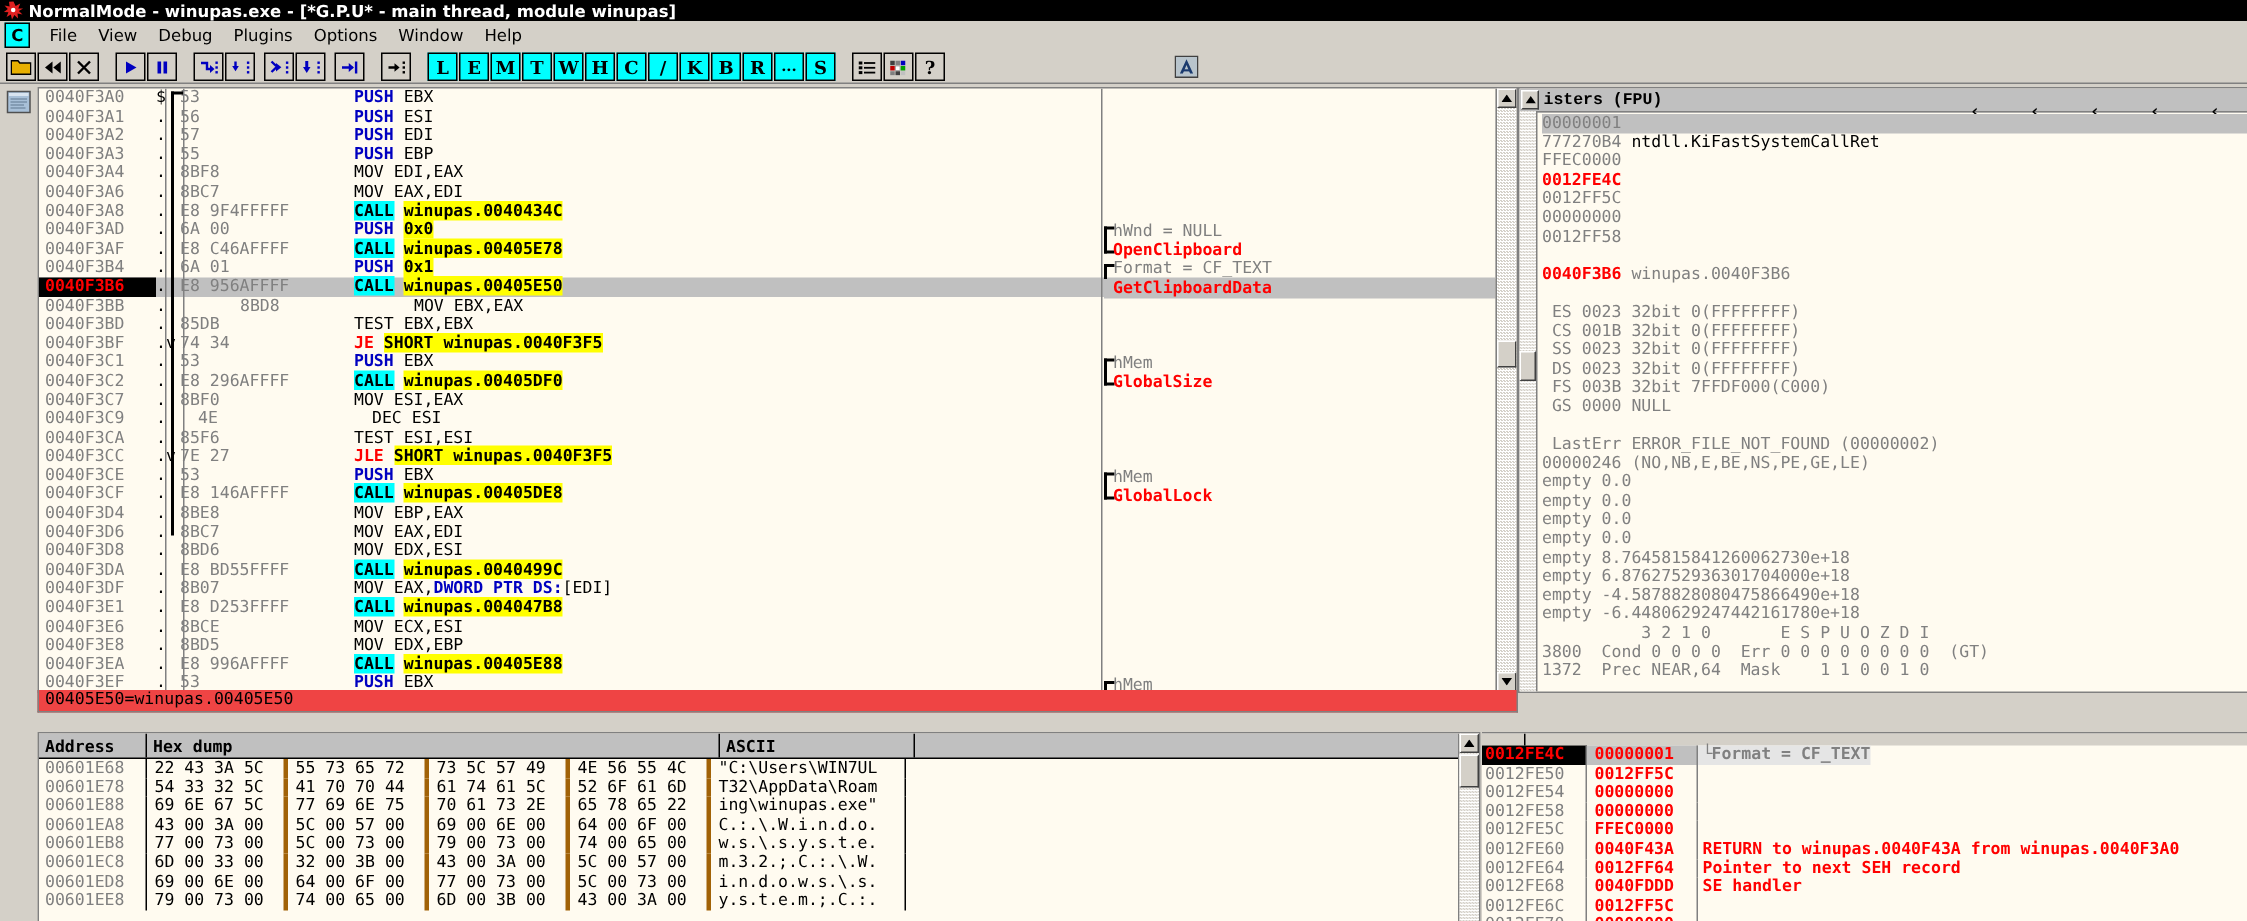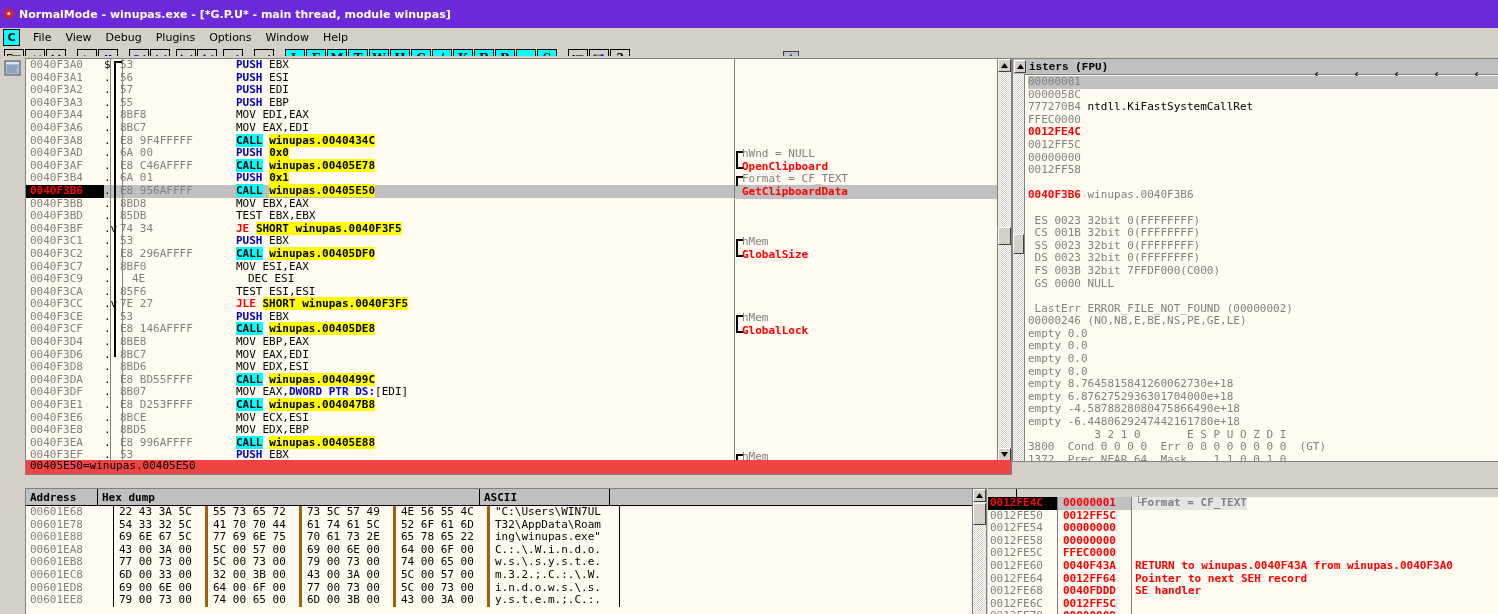--- a/index.html
+++ b/index.html
@@ -1,21 +1,21 @@
 <!DOCTYPE html>
 <html><head>
 <meta charset="utf-8">
 <style>
   html,body{margin:0;padding:0;background:#fff;}
   body{width:1498px;height:614px;overflow:hidden;
        font-family:"DejaVu Sans Mono","Liberation Mono",monospace;}
   .app{position:relative;width:1498px;height:614px;background:#d4d0c8;}
 
   
-  .titlebar{height:28px;background:#6d28d9;display:flex;align-items:center;padding:0 2px;}
+  .titlebar{height:14px;background:#000000;display:flex;align-items:center;padding:0 2px;}
   .titlebar .tb-icon{width:14px;height:14px;margin-right:3px;position:relative;flex:0 0 auto;}
   .titlebar .tb-text{color:#fff;font-family:"DejaVu Sans","Liberation Sans",sans-serif;
        font-size:11px;font-weight:bold;white-space:nowrap;letter-spacing:0;}
 
   
   .menubar{height:19px;background:#d4d0c8;display:flex;align-items:center;padding-left:3px;
            border-bottom:1px solid #d4d0c8;}
   .menubar .sysbtn{width:15px;height:15px;background:#00ffff;border:1px solid #000;
            display:flex;align-items:center;justify-content:center;
            font-family:"DejaVu Sans","Liberation Sans",sans-serif;font-size:11px;font-weight:bold;color:#000;
@@ -113,21 +113,21 @@
      border-right-color:#404040;border-bottom-color:#404040;box-sizing:border-box;}
 
   
   #dump{left:25px;top:432px;width:960px;height:182px;background:#fffbf0;border:1px solid #808080;}
   .dhdr{height:16px;background:#c0c0c0;border-bottom:1px solid #000;display:flex;align-items:center;
         font-family:"DejaVu Sans Mono","Liberation Mono",monospace;font-size:11px;font-weight:bold;color:#000;}
   .dhdr .cell{height:16px;display:flex;align-items:center;padding-left:4px;box-sizing:border-box;
         border-right:1px solid #000;}
   .drow{height:12.6px;display:flex;white-space:pre;
         font-family:"DejaVu Sans Mono","Liberation Mono",monospace;font-size:11px;line-height:12.6px;}
-  .drow .a{width:88px;color:#808080;padding-left:4px;box-sizing:border-box;border-right:1px solid #000;}
+  .drow .a{width:72px;color:#808080;padding-left:4px;box-sizing:border-box;border-right:1px solid #000;}
   .drow .hx{width:94px;color:#000;padding-left:5px;box-sizing:border-box;border-right:3px solid #a16207;}
   .drow .asc{width:130px;color:#000;padding-left:5px;box-sizing:border-box;border-right:1px solid #000;}
 
   
   #stack{left:988px;top:432px;width:510px;height:182px;background:#fffbf0;border:1px solid #808080;border-left:none;}
   .srow{height:12.6px;display:flex;white-space:pre;
         font-family:"DejaVu Sans Mono","Liberation Mono",monospace;font-size:11px;line-height:12.6px;}
   .srow .sa{width:70px;color:#808080;padding-left:2px;box-sizing:border-box;border-right:1px solid #808080;}
   .srow .sv{width:74px;color:#ff0000;font-weight:bold;padding-left:5px;box-sizing:border-box;
         border-right:1px solid #808080;}
@@ -320,21 +320,21 @@
           <div class="row"><div class="col-addr mono">0040F3A1</div><div class="col-mark mono">.</div><div class="col-hex mono" style="padding-left: 4px;">56</div><div class="col-mn mono"><span class="kw-blue">PUSH</span><span class="kw-black"> ESI</span></div></div>
           <div class="row"><div class="col-addr mono">0040F3A2</div><div class="col-mark mono">.</div><div class="col-hex mono" style="padding-left: 4px;">57</div><div class="col-mn mono"><span class="kw-blue">PUSH</span><span class="kw-black"> EDI</span></div></div>
           <div class="row"><div class="col-addr mono">0040F3A3</div><div class="col-mark mono">.</div><div class="col-hex mono" style="padding-left: 4px;">55</div><div class="col-mn mono"><span class="kw-blue">PUSH</span><span class="kw-black"> EBP</span></div></div>
           <div class="row"><div class="col-addr mono">0040F3A4</div><div class="col-mark mono">.</div><div class="col-hex mono" style="padding-left: 4px;">8BF8</div><div class="col-mn mono"><span class="kw-black">MOV EDI,EAX</span></div></div>
           <div class="row"><div class="col-addr mono">0040F3A6</div><div class="col-mark mono">.</div><div class="col-hex mono" style="padding-left: 4px;">8BC7</div><div class="col-mn mono"><span class="kw-black">MOV EAX,EDI</span></div></div>
           <div class="row"><div class="col-addr mono">0040F3A8</div><div class="col-mark mono">.</div><div class="col-hex mono" style="padding-left: 4px;">E8 9F4FFFFF</div><div class="col-mn mono"><span class="bg-cyan">CALL</span><span class="kw-black"> </span><span class="bg-yellow">winupas.0040434C</span></div></div>
           <div class="row"><div class="col-addr mono">0040F3AD</div><div class="col-mark mono">.</div><div class="col-hex mono" style="padding-left: 4px;">6A 00</div><div class="col-mn mono"><span class="kw-blue">PUSH</span><span class="kw-black"> </span><span class="bg-yellow">0x0</span></div></div>
           <div class="row"><div class="col-addr mono">0040F3AF</div><div class="col-mark mono">.</div><div class="col-hex mono" style="padding-left: 4px;">E8 C46AFFFF</div><div class="col-mn mono"><span class="bg-cyan">CALL</span><span class="kw-black"> </span><span class="bg-yellow">winupas.00405E78</span></div></div>
           <div class="row"><div class="col-addr mono">0040F3B4</div><div class="col-mark mono">.</div><div class="col-hex mono" style="padding-left: 4px;">6A 01</div><div class="col-mn mono"><span class="kw-blue">PUSH</span><span class="kw-black"> </span><span class="bg-yellow">0x1</span></div></div>
           <div class="row hl-row"><div class="col-addr mono">0040F3B6</div><div class="col-mark mono">.</div><div class="col-hex mono" style="padding-left: 4px;">E8 956AFFFF</div><div class="col-mn mono"><span class="bg-cyan">CALL</span><span class="kw-black"> </span><span class="bg-yellow">winupas.00405E50</span></div></div>
-          <div class="row"><div class="col-addr mono">0040F3BB</div><div class="col-mark mono">.</div><div class="col-hex mono" style="padding-left: 4px;">8BD8</div><div class="col-mn mono"><span class="kw-black">MOV EBX,EAX</span></div></div>
+          <div class="row"><div class="col-addr mono">0040F3BB</div><div class="col-mark mono">.</div><div class="col-hex mono" style="padding-left: 4px; margin-left: 40px;">8BD8</div><div class="col-mn mono"><span class="kw-black">MOV EBX,EAX</span></div></div>
           <div class="row"><div class="col-addr mono">0040F3BD</div><div class="col-mark mono">.</div><div class="col-hex mono" style="padding-left: 4px;">85DB</div><div class="col-mn mono"><span class="kw-black">TEST EBX,EBX</span></div></div>
           <div class="row"><div class="col-addr mono">0040F3BF</div><div class="col-mark mono">.v</div><div class="col-hex mono" style="padding-left: 4px;">74 34</div><div class="col-mn mono"><span class="kw-red">JE</span><span class="kw-black"> </span><span class="bg-yellow">SHORT winupas.0040F3F5</span></div></div>
           <div class="row"><div class="col-addr mono">0040F3C1</div><div class="col-mark mono">.</div><div class="col-hex mono" style="padding-left: 4px;">53</div><div class="col-mn mono"><span class="kw-blue">PUSH</span><span class="kw-black"> EBX</span></div></div>
           <div class="row"><div class="col-addr mono">0040F3C2</div><div class="col-mark mono">.</div><div class="col-hex mono" style="padding-left: 4px;">E8 296AFFFF</div><div class="col-mn mono"><span class="bg-cyan">CALL</span><span class="kw-black"> </span><span class="bg-yellow">winupas.00405DF0</span></div></div>
           <div class="row"><div class="col-addr mono">0040F3C7</div><div class="col-mark mono">.</div><div class="col-hex mono" style="padding-left: 4px;">8BF0</div><div class="col-mn mono"><span class="kw-black">MOV ESI,EAX</span></div></div>
           <div class="row"><div class="col-addr mono">0040F3C9</div><div class="col-mark mono">.</div><div class="col-hex mono" style="padding-left: 16px;">4E</div><div class="col-mn mono"><span class="kw-black">DEC ESI</span></div></div>
           <div class="row"><div class="col-addr mono">0040F3CA</div><div class="col-mark mono">.</div><div class="col-hex mono" style="padding-left: 4px;">85F6</div><div class="col-mn mono"><span class="kw-black">TEST ESI,ESI</span></div></div>
           <div class="row"><div class="col-addr mono">0040F3CC</div><div class="col-mark mono">.v</div><div class="col-hex mono" style="padding-left: 4px;">7E 27</div><div class="col-mn mono"><span class="kw-red">JLE</span><span class="kw-black"> </span><span class="bg-yellow">SHORT winupas.0040F3F5</span></div></div>
           <div class="row"><div class="col-addr mono">0040F3CE</div><div class="col-mark mono">.</div><div class="col-hex mono" style="padding-left: 4px;">53</div><div class="col-mn mono"><span class="kw-blue">PUSH</span><span class="kw-black"> EBX</span></div></div>
           <div class="row"><div class="col-addr mono">0040F3CF</div><div class="col-mark mono">.</div><div class="col-hex mono" style="padding-left: 4px;">E8 146AFFFF</div><div class="col-mn mono"><span class="bg-cyan">CALL</span><span class="kw-black"> </span><span class="bg-yellow">winupas.00405DE8</span></div></div>
@@ -406,21 +406,20 @@
             <div class="chev" style="left: 380px;">‹</div>
             <div class="chev" style="left: 420px;">‹</div>
             <div class="chev" style="left: 460px;">‹</div>
           </div>
       </div>
       <div class="regs-sb">
         <div class="thumb" style="top:160px;height:20px;"></div>
       </div>
       <div class="reg-body" id="reg-lines" style="margin-left:12px;">
           <div class="rl sel">00000001</div>
-          <div class="rl">0000058C</div>
           <div class="rl"><span>777270B4</span><span class="blk"> ntdll.KiFastSystemCallRet</span></div>
           <div class="rl">FFEC0000</div>
           <div class="rl"><b>0012FE4C</b></div>
           <div class="rl">0012FF5C</div>
           <div class="rl">00000000</div>
           <div class="rl">0012FF58</div>
           <div class="rl"></div>
           <div class="rl"><b>0040F3B6</b><span> winupas.0040F3B6</span></div>
           <div class="rl"></div>
           <div class="rl"> ES 0023 32bit 0(FFFFFFFF)</div>

